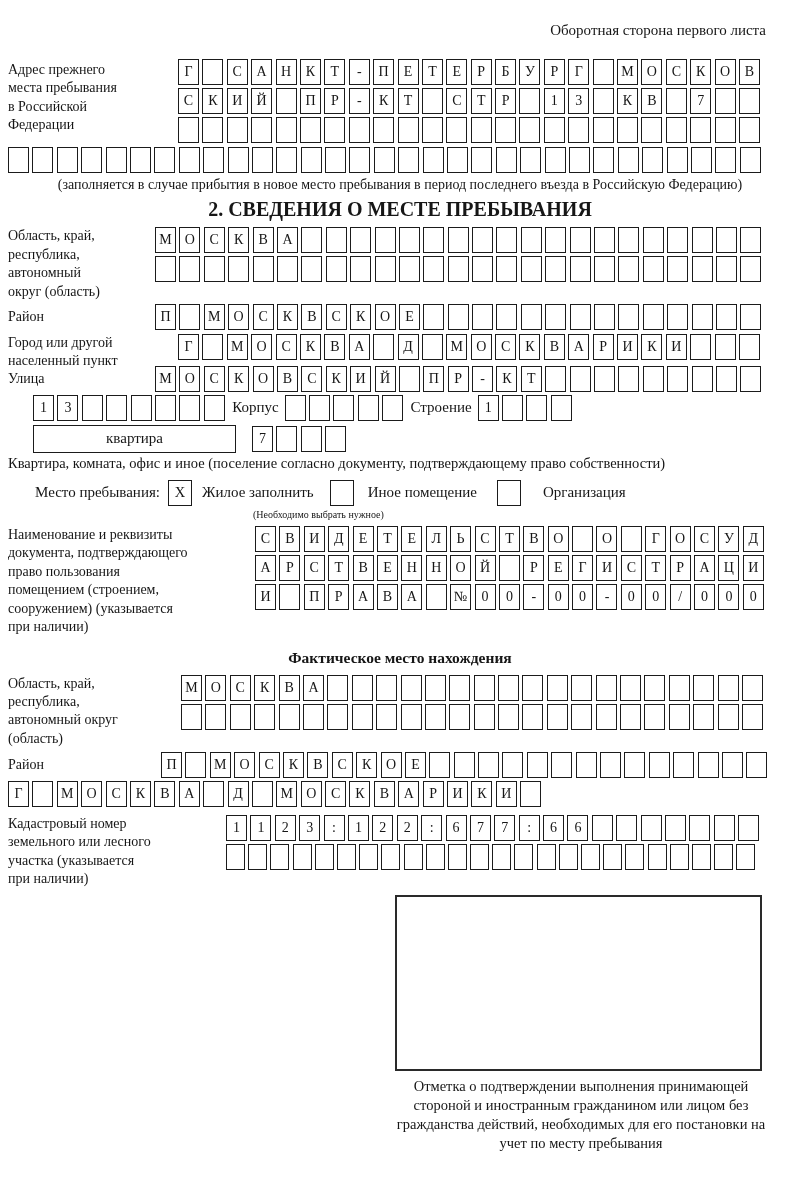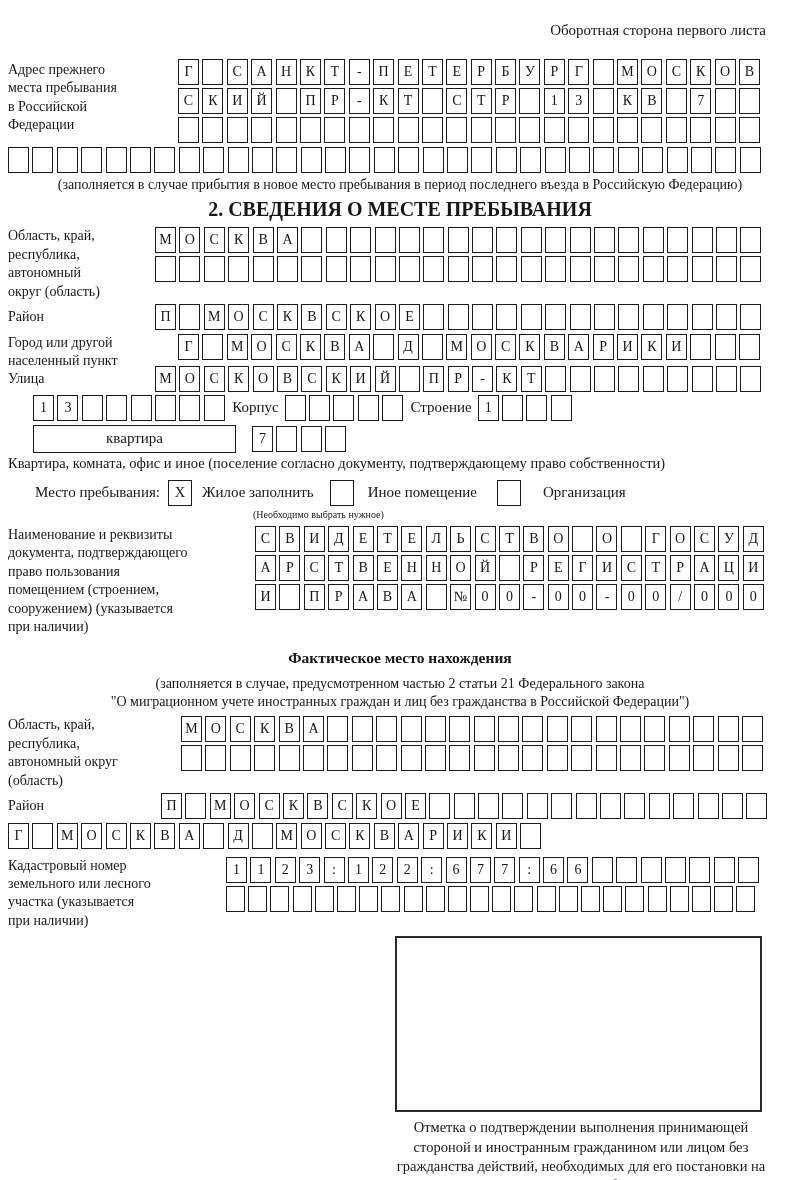--- a/index.html
+++ b/index.html
@@ -489,22 +489,20 @@
           <span class="box">0</span>
           <span class="box">/</span>
           <span class="box">0</span>
           <span class="box">0</span>
           <span class="box">0</span>
         </div>
     </div>
   </div>
 
   <div class="h3">Фактическое место нахождения</div>
-  <div class="fact-note">(заполняется в случае, предусмотренном частью 2 статьи 21 Федерального закона
-"О миграционном учете иностранных граждан и лиц без гражданства в Российской Федерации")</div>
 
   <div class="frow mb3">
     <div class="flabel lab-reg2">Область, край,
 республика,
 автономный округ
 (область)</div>
     <div class="boxcol">
       <div class="boxes">
           <span class="box">М</span>
           <span class="box">О</span>

